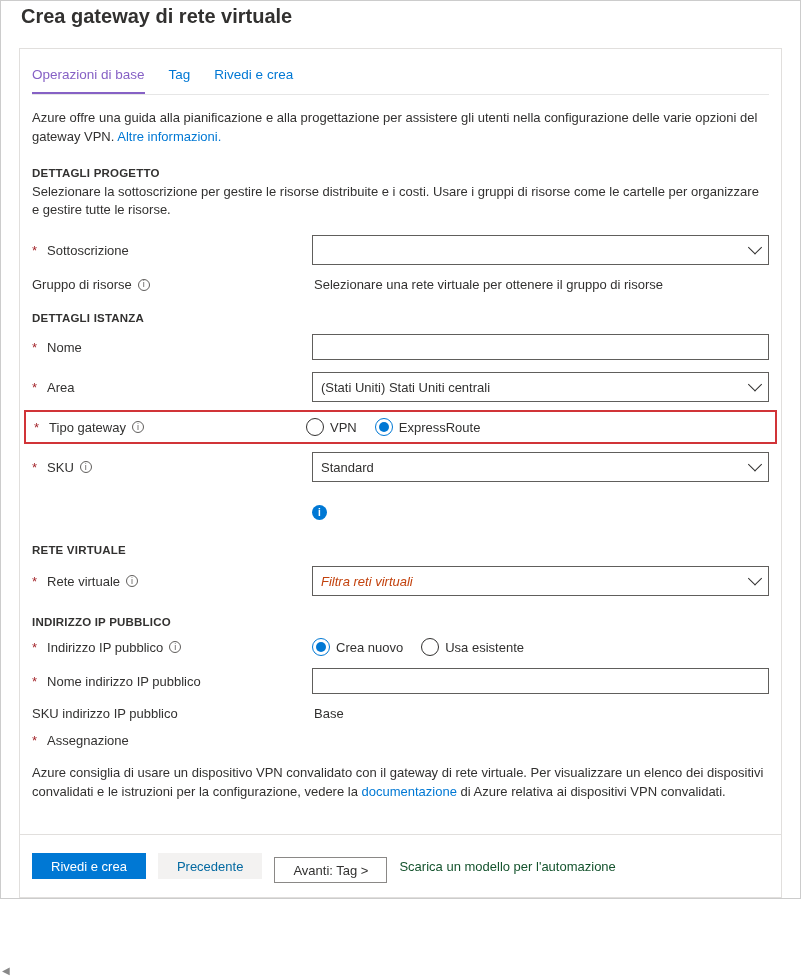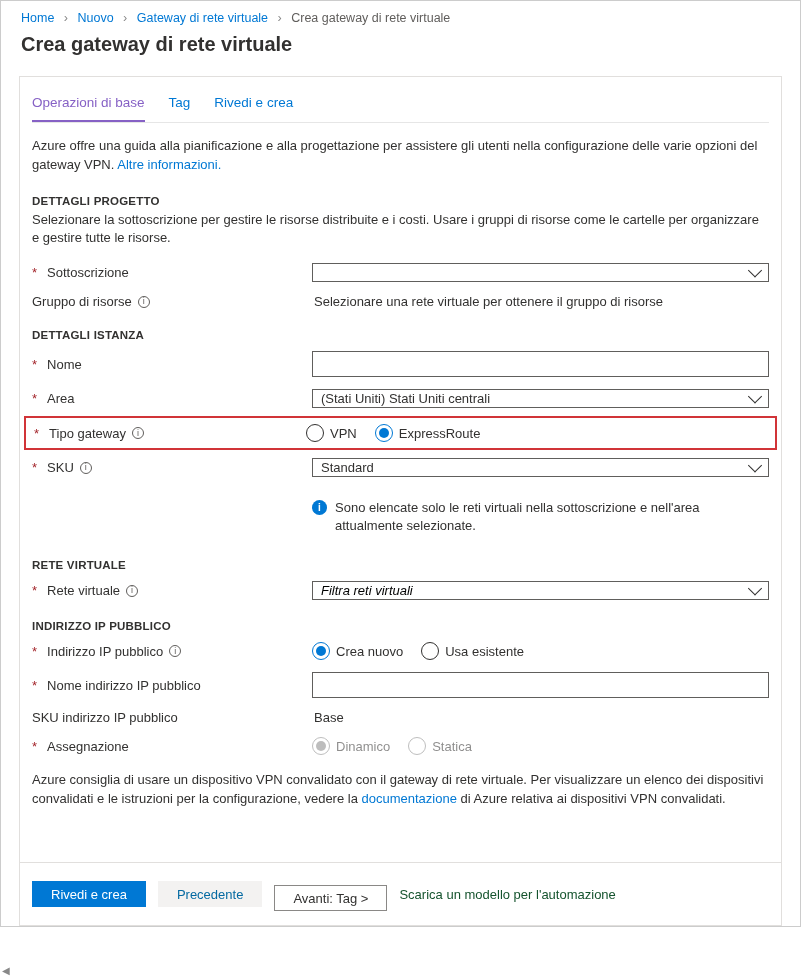--- a/index.html
+++ b/index.html
@@ -16,22 +16,22 @@
 .tab.active { color: #8661c5; border-bottom-color: #8661c5; }
 .intro { padding: 14px 0 6px; line-height: 1.45; }
 .intro a { color: #0078d4; text-decoration: none; }
 .section-header { font-size: 11.5px; font-weight: 600; letter-spacing: 0.2px; padding: 14px 0 4px; }
 .section-desc { padding-bottom: 10px; line-height: 1.4; }
 .field-row { display: flex; align-items: center; padding: 6px 0; }
 .field-label { width: 280px; display: flex; align-items: center; gap: 6px; font-size: 13px; }
 .req { color: #a4262c; padding-right: 4px; }
 .info-ic { display: inline-flex; align-items: center; justify-content: center; width: 12px; height: 12px; border: 1px solid #605e5c; border-radius: 50%; font-size: 9px; color: #605e5c; line-height: 1; font-style: normal; }
 .field-control { flex: 1; }
-.select { width: 100%; height: 19px; border: 1px solid #605e5c; padding: 0 24px 0 8px; font-size: 13px; background: #fff; position: relative; display: flex; align-items: center; color: #323130; cursor: pointer; }
-.select.placeholder { color: #000000; font-style: italic; align-items: center; }
+.select { width: 100%; height: 30px; border: 1px solid #605e5c; padding: 0 24px 0 8px; font-size: 13px; background: #fff; position: relative; display: flex; align-items: center; color: #323130; cursor: pointer; }
+.select.placeholder { color: #c2410c; font-style: italic; align-items: center; }
 .select::after { content: ""; position: absolute; right: 8px; top: 50%; width: 9px; height: 9px; border-right: 1.4px solid #323130; border-bottom: 1.4px solid #323130; transform: translateY(-75%) rotate(45deg); }
 .input { width: 100%; height: 26px; border: 1px solid #605e5c; padding: 0 8px; font-size: 13px; }
 .static-txt { color: #323130; font-size: 13px; }
 .radios { display: flex; align-items: center; gap: 18px; }
 .radio { display: flex; align-items: center; gap: 6px; cursor: pointer; }
 .radio-ic { width: 18px; height: 18px; border: 1px solid #323130; border-radius: 50%; display: flex; align-items: center; justify-content: center; }
 .radio.selected .radio-ic { border-color: #0078d4; }
 .radio.selected .radio-ic::after { content: ""; width: 10px; height: 10px; border-radius: 50%; background: #0078d4; }
 .radio.disabled { opacity: 0.55; cursor: default; }
 .radio.disabled .radio-ic { border-color: #888; }
@@ -48,29 +48,20 @@
 .btn-disabled { background: #f3f2f1; color: #0369a1; cursor: default; }
 .btn-outline { background: #fff; border: 1px solid #8a8886; color: #323130; margin-top: 8px; }
 .link-btn { color: #14532d; cursor: pointer; font-size: 13px; }
 .ro-text { padding-left: 2px; }
 .scroll-left { position: fixed; left: 2px; bottom: 2px; font-size: 10px; color: #888; }
 </style>
 </head>
 <body>
 
 <div class="container">
-  <div class="breadcrumb">
-    <a href="#">Home</a>
-    <span class="sep">›</span>
-    <a href="#">Nuovo</a>
-    <span class="sep">›</span>
-    <a href="#">Gateway di rete virtuale</a>
-    <span class="sep">›</span>
-    <span class="current">Crea gateway di rete virtuale</span>
-  </div>
 
   <h1 class="page-title">Crea gateway di rete virtuale</h1>
 
   <div class="panel">
     <div class="tabs">
       <div class="tab active">Operazioni di base</div>
       <div class="tab">Tag</div>
       <div class="tab">Rivedi e crea</div>
     </div>
 
@@ -158,21 +149,20 @@
           <span>Standard</span>
         </div>
       </div>
     </div>
 
     <div class="field-row">
       <div class="field-label"></div>
       <div class="field-control">
         <div class="info-msg">
           <span class="info-badge">i</span>
-          <span class="info-text">Sono elencate solo le reti virtuali nella sottoscrizione e nell'area attualmente selezionate.</span>
         </div>
       </div>
     </div>
 
     <div class="section-header">RETE VIRTUALE</div>
 
     <div class="field-row">
       <div class="field-label">
         <span class="req">*</span>
           <span>Rete virtuale</span>
@@ -224,32 +214,20 @@
       <div class="field-control">
         <span class="static-txt ro-text">Base</span>
       </div>
     </div>
 
     <div class="field-row">
       <div class="field-label">
         <span class="req">*</span>
           <span>Assegnazione</span>
       </div>
-      <div class="field-control">
-        <div class="radios">
-          <label class="radio disabled selected">
-            <span class="radio-ic"></span>
-            <span>Dinamico</span>
-          </label>
-          <label class="radio disabled">
-            <span class="radio-ic"></span>
-            <span>Statica</span>
-          </label>
-        </div>
-      </div>
     </div>
 
     <div class="paragraph">
       <span>Azure consiglia di usare un dispositivo VPN convalidato con il gateway di rete virtuale. Per visualizzare un elenco dei dispositivi convalidati e le istruzioni per la configurazione, vedere la </span><a href="#">documentazione</a><span> di Azure relativa ai dispositivi VPN convalidati.</span>
     </div>
 
     <div class="footer">
       <button class="btn btn-primary">Rivedi e crea</button>
       <button class="btn btn-disabled">Precedente</button>
       <button class="btn btn-outline">Avanti: Tag &gt;</button>

